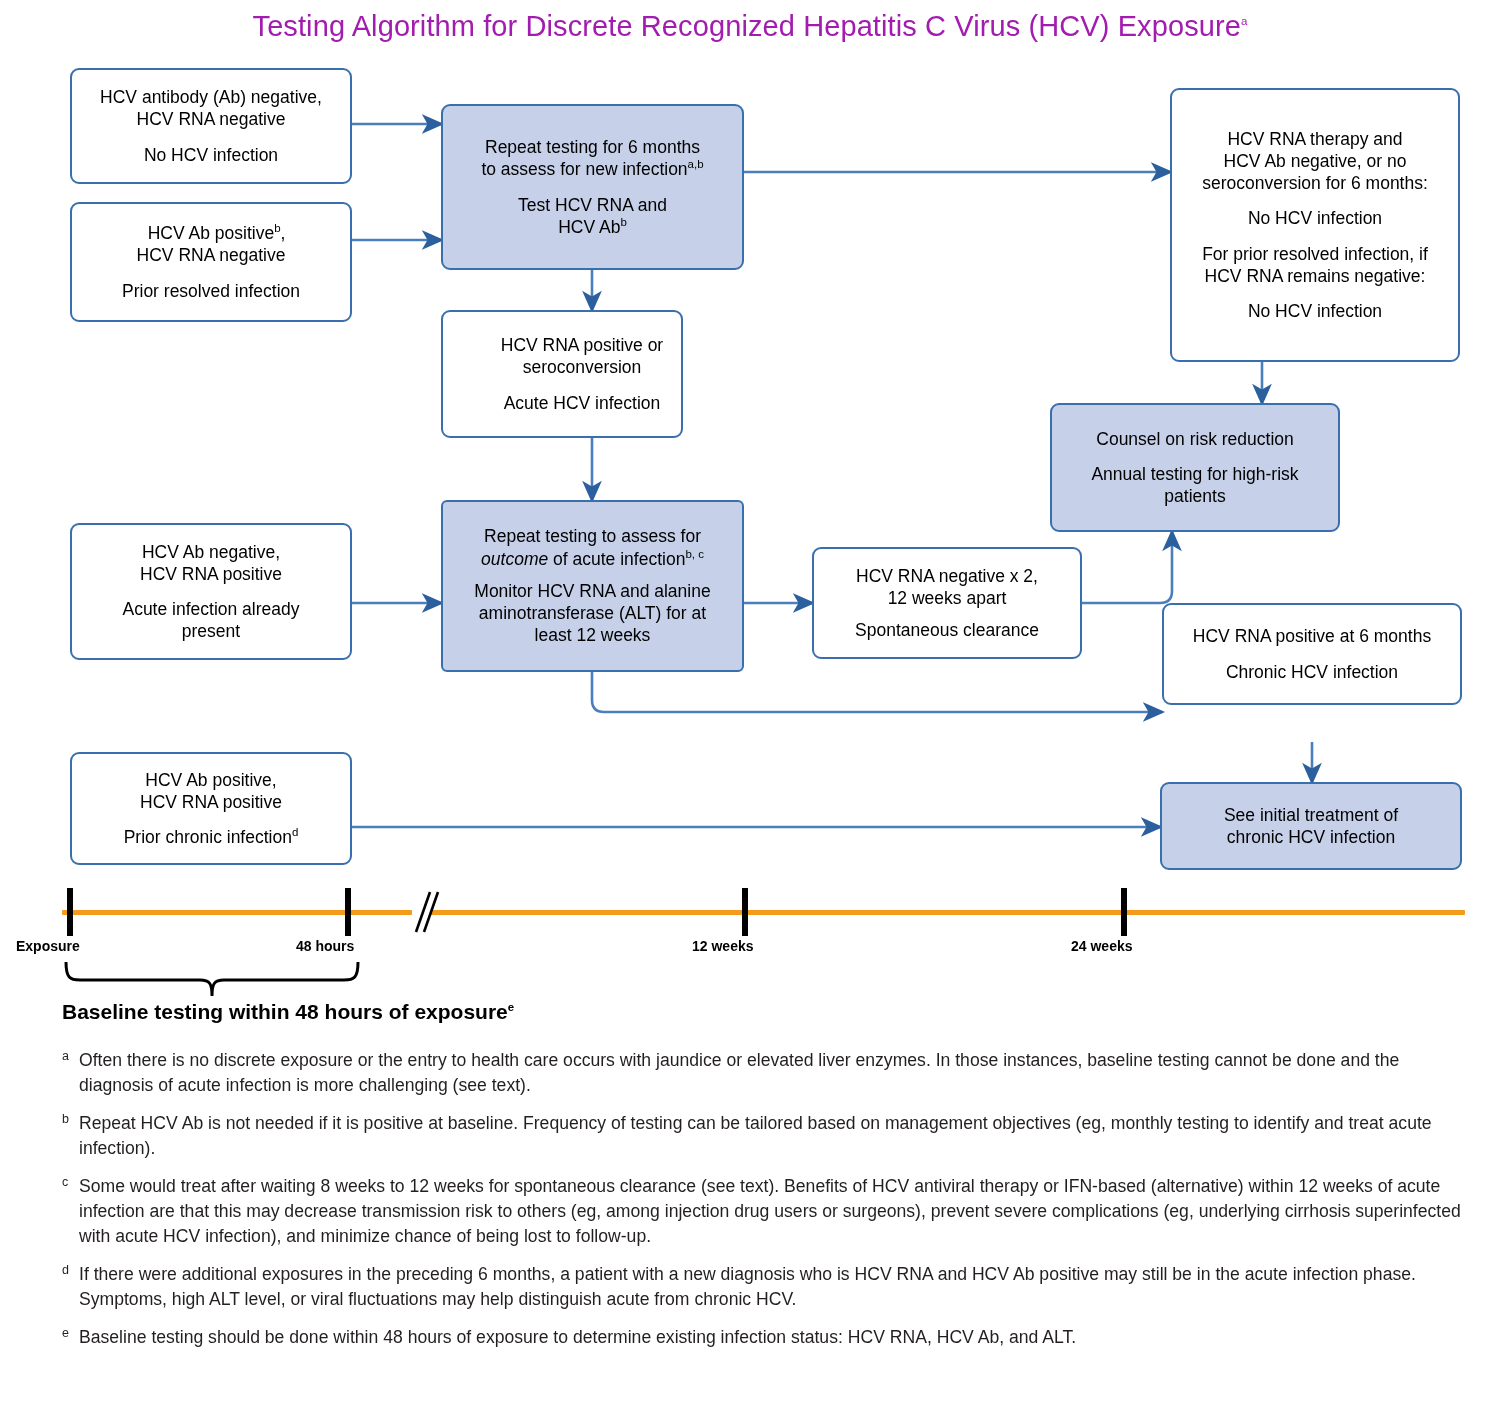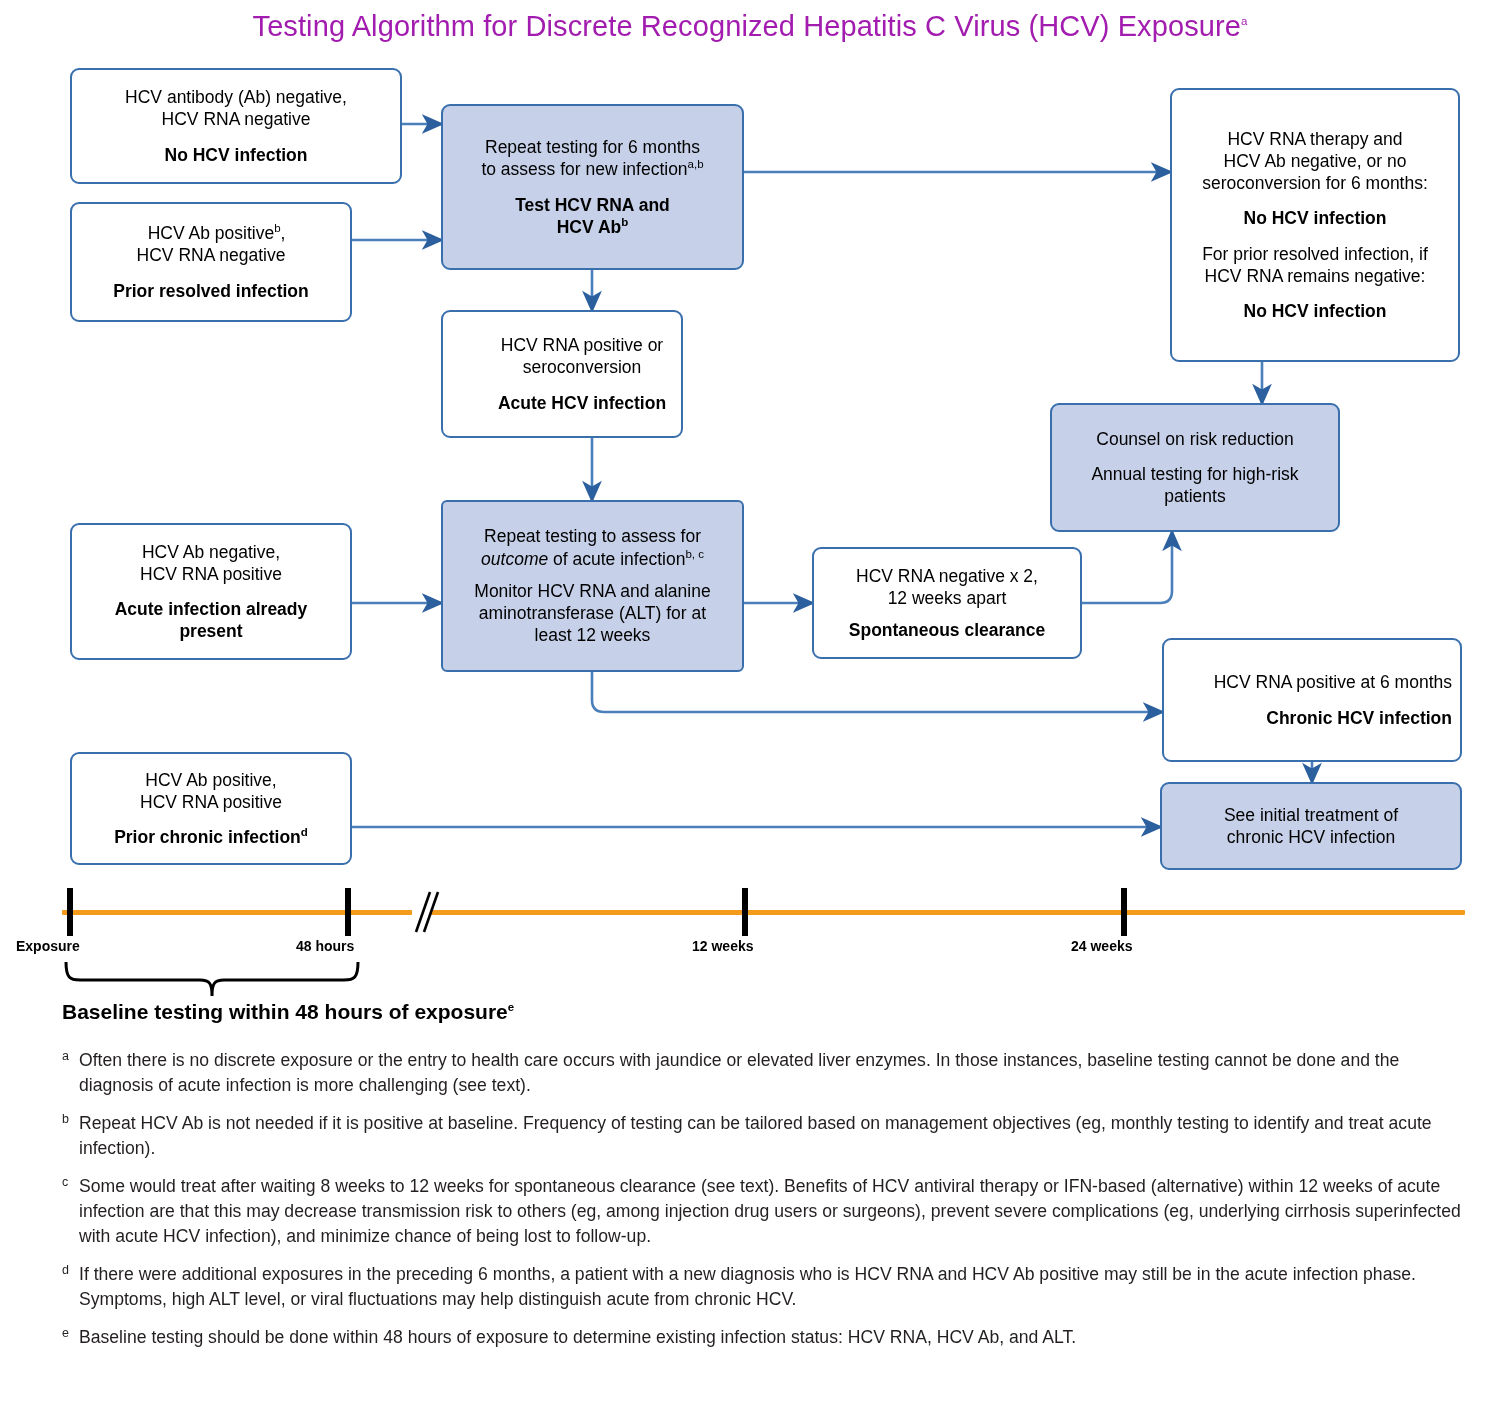--- a/index.html
+++ b/index.html
@@ -20,21 +20,21 @@
   .box{
     position:absolute;box-sizing:border-box;
     border:2.2px solid #3a6fad;border-radius:9px;background:#ffffff;
     display:flex;flex-direction:column;align-items:center;justify-content:center;
     text-align:center;font-size:17.5px;line-height:1.27;color:#000;
     padding:6px 8px;
   }
   .box.blue{background:#c6d0e8;border-color:#3a6fad;}
   .box p{margin:0;}
   .box .ln{display:block;}
-  .box .b{font-weight:bold;}
+  .box .b{font-weight:normal;}
   .gap{height:13px;}
   .gap-sm{height:10px;}
   sup{font-size:11.5px;vertical-align:super;line-height:0;}
   .ital{font-style:italic;}
 
   
   #wires{position:absolute;left:0;top:0;width:1500px;height:1425px;pointer-events:none;}
 
   
   .tl-line{position:absolute;background:#f59b1c;height:5px;border-radius:1px;}
@@ -91,21 +91,21 @@
       <path d="M592,672 L592,700 Q592,712 604,712 L1162,712"></path>
 
       <path d="M1082,603 L1160,603 Q1172,603 1172,591 L1172,532"></path>
 
       <path d="M1312,742 L1312,782"></path>
 
       <path d="M352,827 L1160,827"></path>
     </g>
   </svg>
 
-  <div class="box" style="left:70px;top:68px;width:332px;height:116px;">
+  <div class="box" style="left:70px;top:68px;width:282px;height:116px;">
     <p>
         <span class="ln">HCV antibody (Ab) negative,</span>
        <span class="ln">HCV RNA negative</span>
       </p>
     <div class="gap"></div>
     <p class="b">No HCV infection</p>
   </div>
 
   <div class="box" style="left:70px;top:202px;width:282px;height:120px;text-align:right;">
     <p>
@@ -199,21 +199,21 @@
 
   <div class="box blue" style="left:1050px;top:403px;width:290px;height:129px;">
     <p>Counsel on risk reduction</p>
     <div class="gap"></div>
     <p>
         <span class="ln">Annual testing for high-risk</span>
        <span class="ln">patients</span>
       </p>
   </div>
 
-  <div class="box" style="left:1162px;top:638px;width:300px;height:124px;align-items:flex-end;">
+  <div class="box" style="left:1162px;top:603px;width:300px;height:102px;">
     <p>HCV RNA positive at 6 months</p>
     <div class="gap"></div>
     <p class="b">Chronic HCV infection</p>
   </div>
 
   <div class="box blue" style="left:1160px;top:782px;width:302px;height:88px;">
     <p>
         <span class="ln">See initial treatment of</span>
        <span class="ln">chronic HCV infection</span>
       </p>

